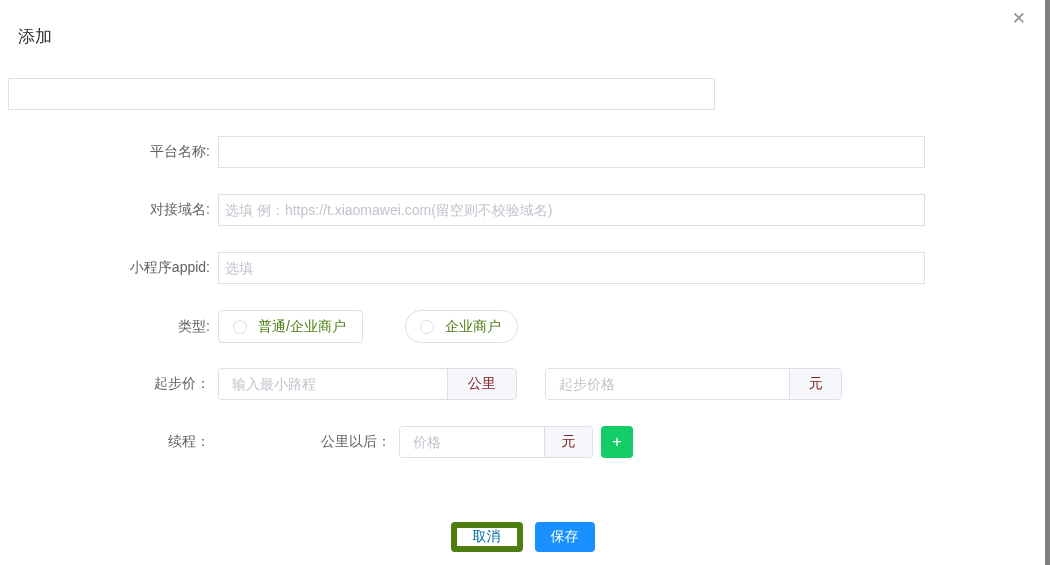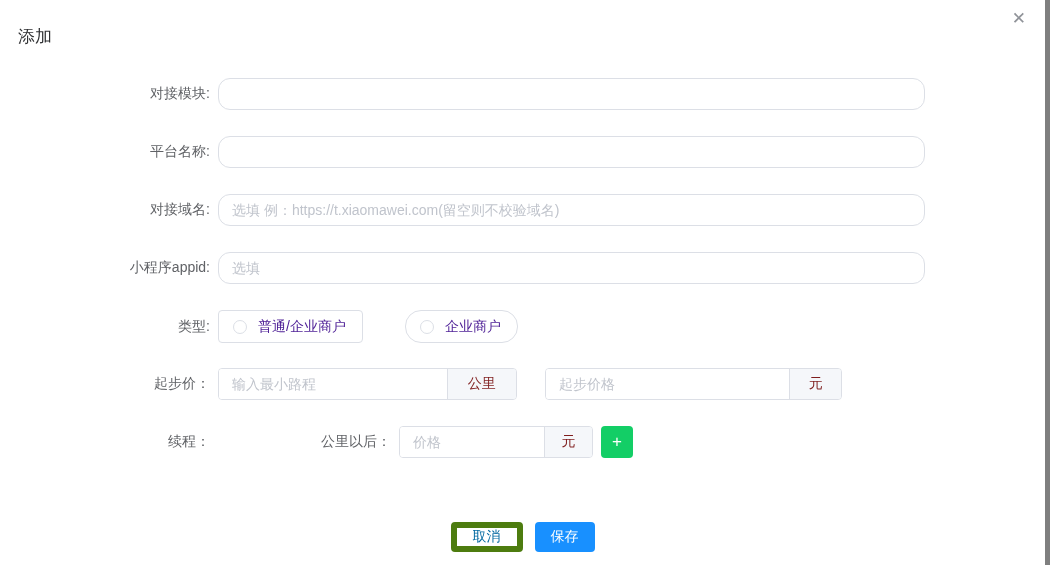--- a/index.html
+++ b/index.html
@@ -27,22 +27,22 @@
   .form { position: absolute; top: 78px; left: 0; width: 1045px; }
   .row { display: flex; align-items: center; height: 32px; margin-bottom: 26px; }
   .row.radio-row { height: 33px; margin-bottom: 25px; }
   .lbl {
     width: 210px; flex-shrink: 0; text-align: right;
     font-size: 14px; color: #606266; white-space: nowrap;
   }
   .ctrl { margin-left: 8px; display: flex; align-items: center; }
   input.txt {
     height: 32px; box-sizing: border-box;
-    border: 1px solid #dcdfe6; border-radius: 12px;
-    padding: 0 13px; font-size: 14px; color: #606266;
+    border: 1px solid #dcdfe6; border-radius: 0;
+    padding: 0 6px; font-size: 14px; color: #606266;
     font-family: "Liberation Sans", "DejaVu Sans", sans-serif;
     outline: none; background: #fff;
   }
   input::placeholder { color: #c0c4cc; opacity: 1; }
   .input-wide { width: 707px; }
   .igroup {
     display: inline-flex; align-items: stretch;
     height: 32px; box-sizing: border-box;
     border: 1px solid #dcdfe6; border-radius: 4px;
     overflow: hidden; background: #fff;
@@ -63,21 +63,21 @@
     box-sizing: border-box; height: 33px;
     border: 1px solid #dcdfe6; border-radius: 4px;
     display: inline-flex; align-items: center;
     padding-left: 14px; cursor: pointer; background: #fff;
   }
   .radio-circle {
     width: 14px; height: 14px; box-sizing: border-box;
     border: 1px solid #dcdfe6; border-radius: 50%;
     background: #fff; margin-right: 11px; flex-shrink: 0;
   }
-  .radio-label { font-size: 14px; color: #4c1d95; white-space: nowrap; }
+  .radio-label { font-size: 14px; color: #4d7c0f; white-space: nowrap; }
   .plus-btn {
     width: 32px; height: 32px; margin-left: 8px;
     border: none; border-radius: 4px;
     color: #fff; font-size: 17px; line-height: 32px;
     cursor: pointer; padding: 0;
     font-family: "Liberation Sans", "DejaVu Sans", sans-serif;
   }
   .footer {
     position: absolute; top: 522px; left: 0; width: 1045px;
     display: flex; justify-content: center; gap: 12px;
@@ -95,21 +95,20 @@
 <body>
 
 <div class="dialog">
 
   <div class="dialog-title">添加</div>
   <div class="close-btn">✕</div>
 
   <div class="form">
 
     <div class="row">
-      <div class="lbl">对接模块:</div>
       <div class="ctrl">
         <input class="txt input-wide" type="text" placeholder="" style="">
       </div>
     </div>
 
     <div class="row">
       <div class="lbl">平台名称:</div>
       <div class="ctrl">
         <input class="txt input-wide" type="text" placeholder="" style="">
       </div>

